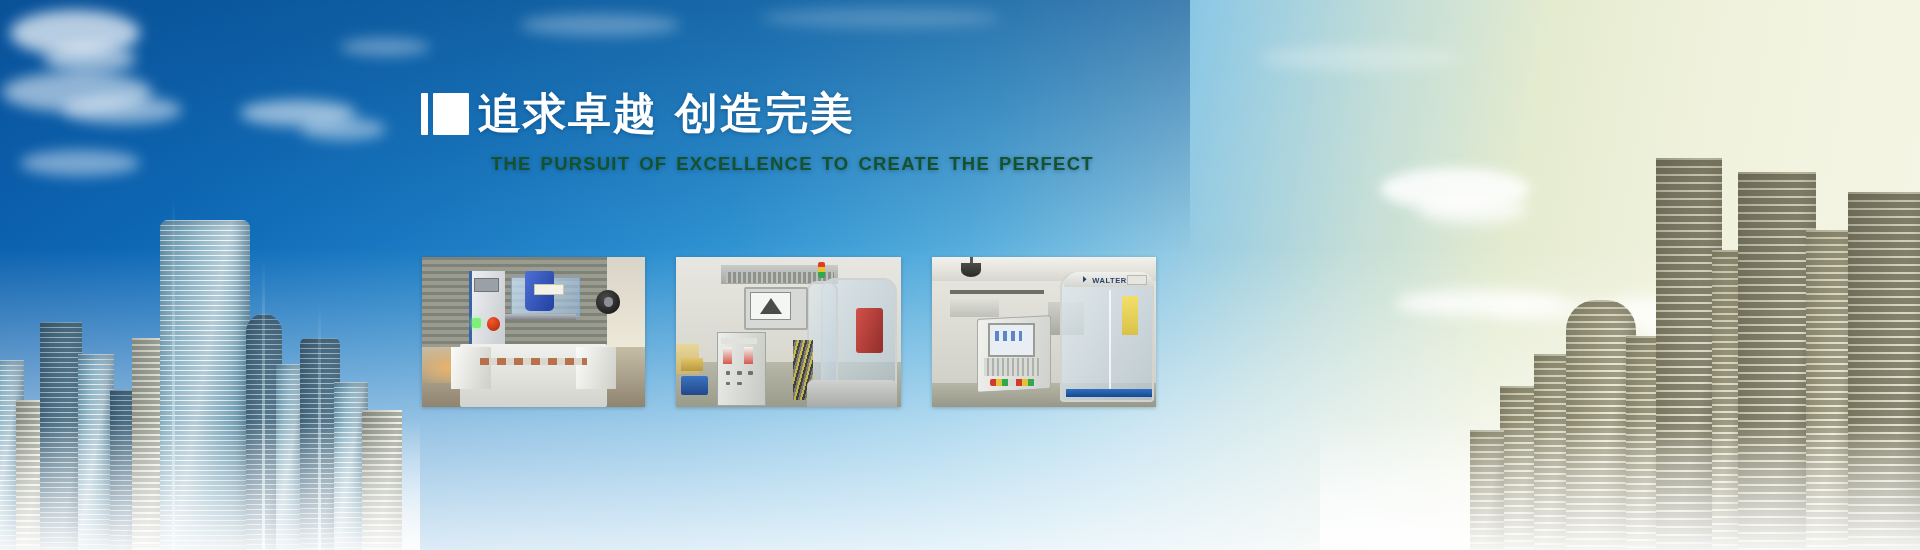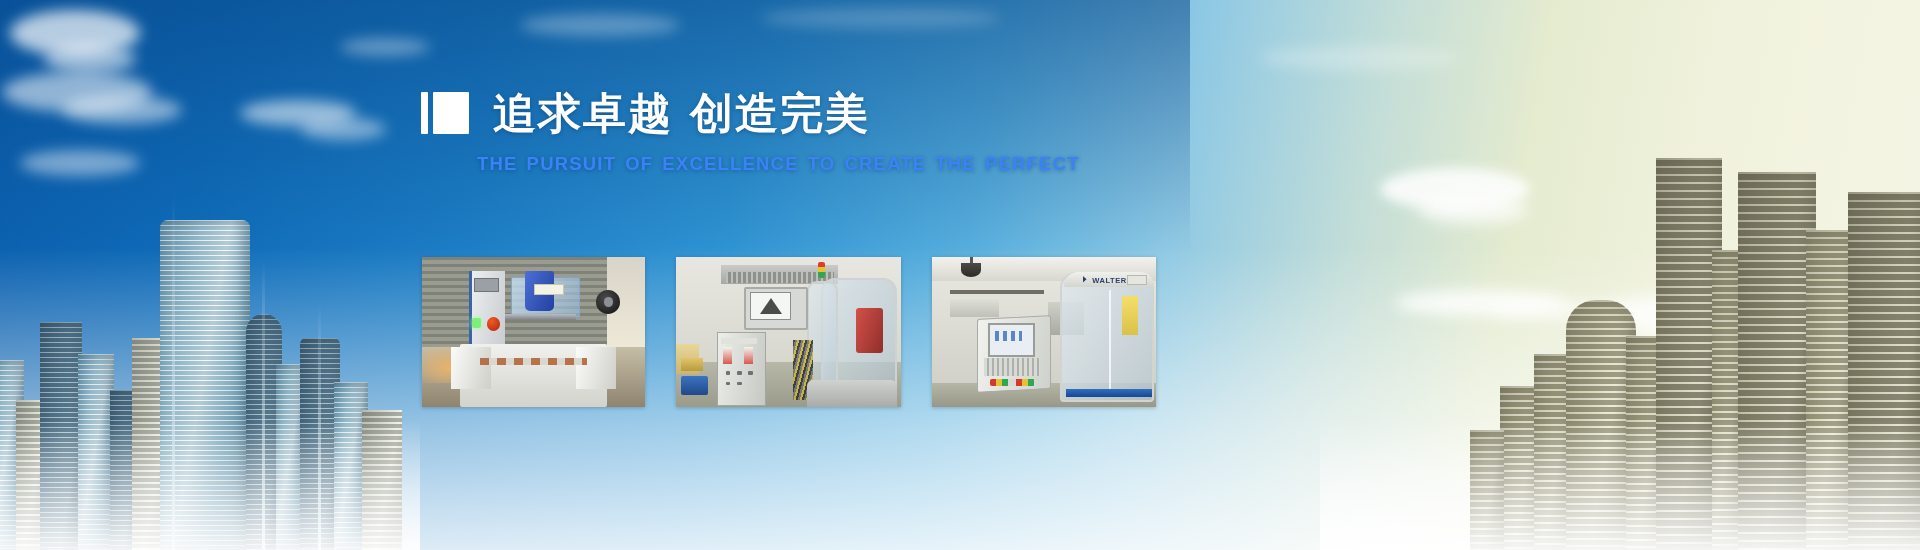--- a/index.html
+++ b/index.html
@@ -107,38 +107,38 @@
         rgba(104,102,82,.70) 2px, rgba(104,102,82,.70) 8px),
       linear-gradient(100deg,#7a7860 0%,#a8a588 34%,#d8d6bb 64%,#8b8970 100%);
   }
   .spire{position:absolute;bottom:0;width:3px;background:linear-gradient(to top,#cfe3ea,rgba(207,227,234,0));}
 
   
   .copy{
     position:absolute;left:421px;top:92px;width:700px;
     text-shadow:0 1px 4px rgba(5,50,95,.45);
   }
-  .head-row{display:flex;align-items:flex-start;gap:24px;}
+  .head-row{display:flex;align-items:center;gap:9px;}
   .logo-mark{
     display:flex;align-items:stretch;gap:5px;height:42px;flex:0 0 auto;
   }
   .logo-bar{width:7px;background:#ffffff;border-radius:1px;}
   .logo-block{width:36px;background:#ffffff;border-radius:1px;}
   .headline{
     color:#ffffff;
     font-size:43px;
     font-weight:700;
     letter-spacing:2px;
     line-height:1;
     white-space:nowrap;
     font-family:"DejaVu Sans","Liberation Sans",sans-serif;
   }
   .subhead{
-    margin-top:18px;margin-left:56px;
-    color:#3b82f6;
+    margin-top:18px;margin-left:70px;
+    color:#14532d;
     font-size:18.5px;
     font-weight:600;
     letter-spacing:1.2px;
     white-space:nowrap;
     font-family:"Liberation Sans",sans-serif;
   }
   .subhead span{margin-right:9px;}
   .business{
     margin-top:7px;margin-left:57px;
     color:#ffffff;

